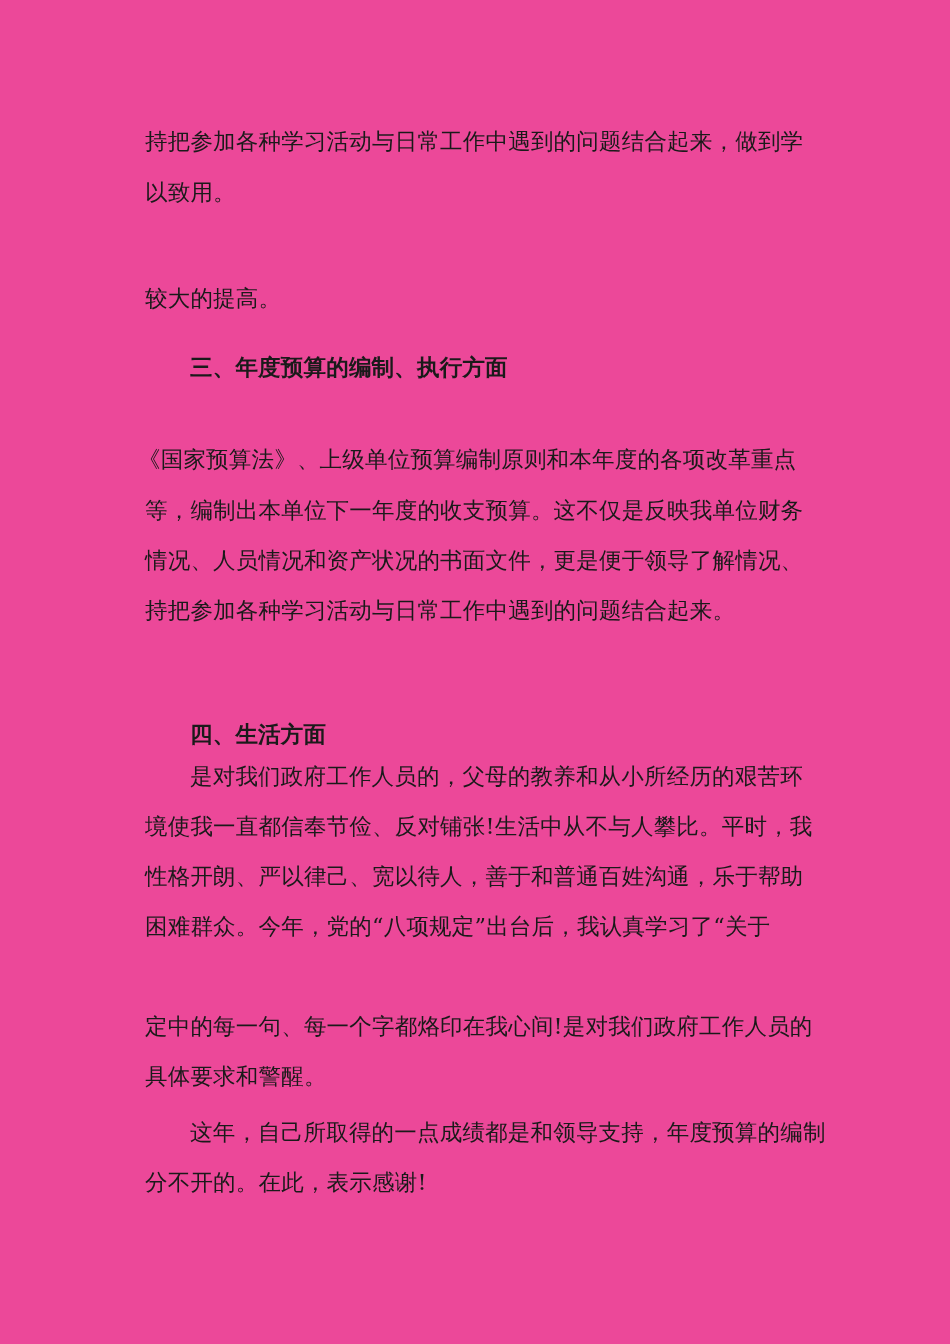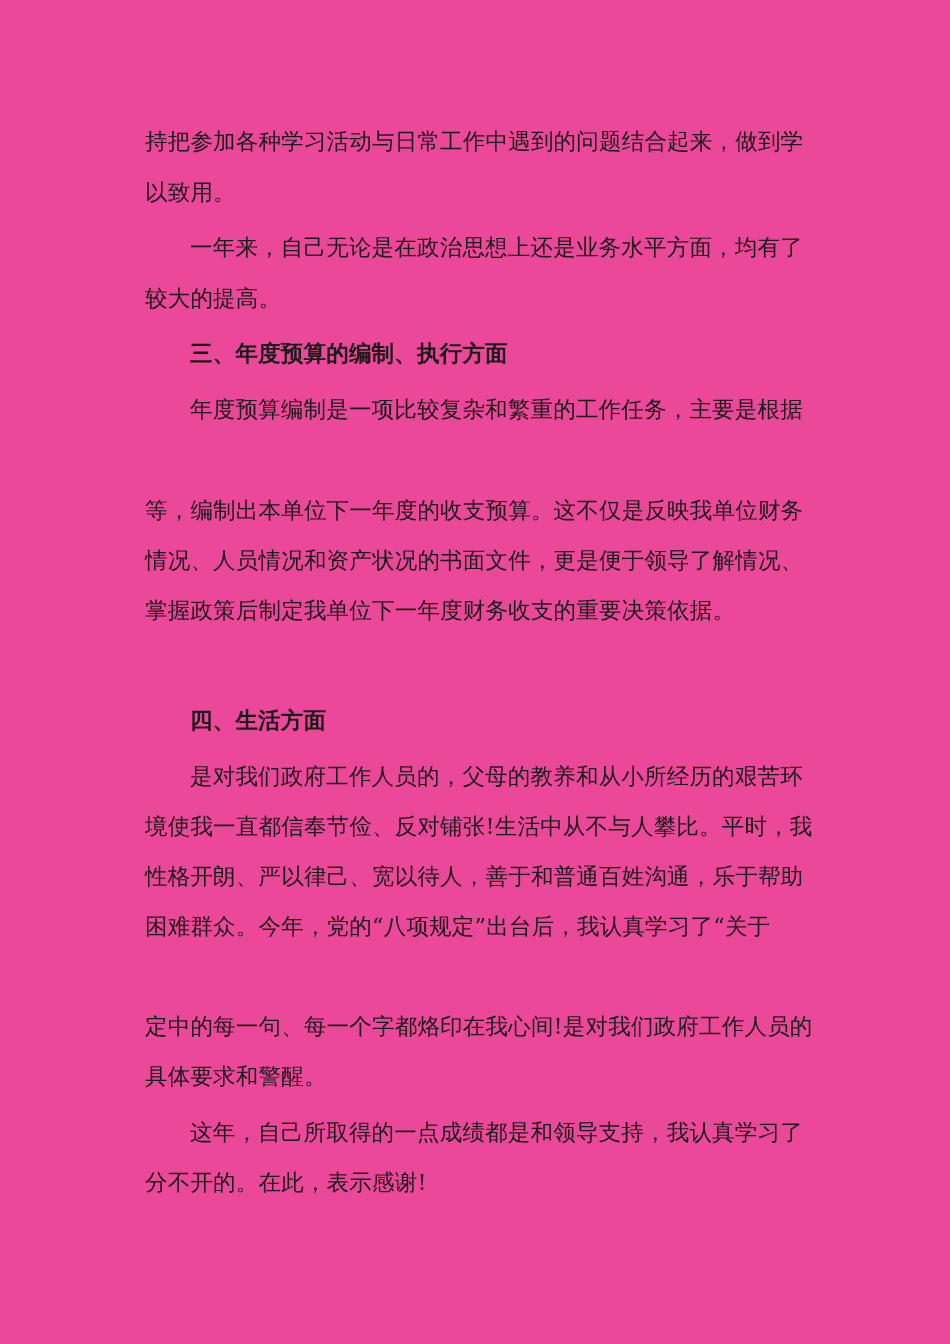--- a/index.html
+++ b/index.html
@@ -2,45 +2,44 @@
 <html><head>
   <meta charset="utf-8">
   <style>
     html, body { margin: 0; padding: 0; background: #ffffff; }
     body { width: 950px; height: 1344px; position: relative; overflow: hidden;
            font-family: "DejaVu Serif", "Liberation Serif", serif; color: #1a1a1a; }
     .page { position: absolute; left: 0; top: 0; width: 950px; height: 1344px; background: #ec4899; }
     .line { position: absolute; left: 145px; font-size: 22.5px; line-height: 28px;
             white-space: nowrap; letter-spacing: 0.2px; }
     .indent { left: 190px; }
-    .heading { font-weight: bold; font-family: Liberation Sans, sans-serif; }
+    .heading { font-weight: bold; font-family: Liberation Mono, monospace; margin-top: 15px; }
   </style>
 </head>
 <body>
 
 <div class="page">
 
   <div class="line" style="top:127px">持把参加各种学习活动与日常工作中遇到的问题结合起来，做到学</div>
   <div class="line" style="top:178px">以致用。</div>
 
-  <div class="line indent" style="top:233px">一年来，自己无论是在政治思想上还是业务水平方面，均有了</div>
   <div class="line" style="top:284px">较大的提高。</div>
 
   <div class="line indent heading" style="top:340px">三、年度预算的编制、执行方面</div>
 
-  <div class="line indent" style="top:395px">年度预算编制是一项比较复杂和繁重的工作任务，主要是根据</div>
+  <div class="line" style="top:445px; left:138px">《国家预算法》、上级单位预算编制原则和本年度的各项改革重点</div>
   <div class="line" style="top:546px">情况、人员情况和资产状况的书面文件，更是便于领导了解情况、</div>
   <div class="line" style="top:496px">等，编制出本单位下一年度的收支预算。这不仅是反映我单位财务</div>
-  <div class="line" style="top:596px">掌握政策后制定我单位下一年度财务收支的重要决策依据。</div>
+  <div class="line" style="top:596px">持把参加各种学习活动与日常工作中遇到的问题结合起来。</div>
 
 
   <div class="line indent heading" style="top:707px">四、生活方面</div>
 
   <div class="line indent" style="top:762px">是对我们政府工作人员的，父母的教养和从小所经历的艰苦环</div>
   <div class="line" style="top:812px">境使我一直都信奉节俭、反对铺张!生活中从不与人攀比。平时，我</div>
   <div class="line" style="top:862px">性格开朗、严以律己、宽以待人，善于和普通百姓沟通，乐于帮助</div>
   <div class="line" style="top:912px">困难群众。今年，党的“八项规定”出台后，我认真学习了“关于</div>
   <div class="line" style="top:1012px">定中的每一句、每一个字都烙印在我心间!是对我们政府工作人员的</div>
   <div class="line" style="top:1062px">具体要求和警醒。</div>
 
-  <div class="line indent" style="top:1118px">这年，自己所取得的一点成绩都是和领导支持，我认真学习了</div>
+  <div class="line indent" style="top:1118px">这年，自己所取得的一点成绩都是和领导支持，年度预算的编制</div>
   <div class="line" style="top:1168px">分不开的。在此，表示感谢!</div>
 </div>
 
 </body></html>

